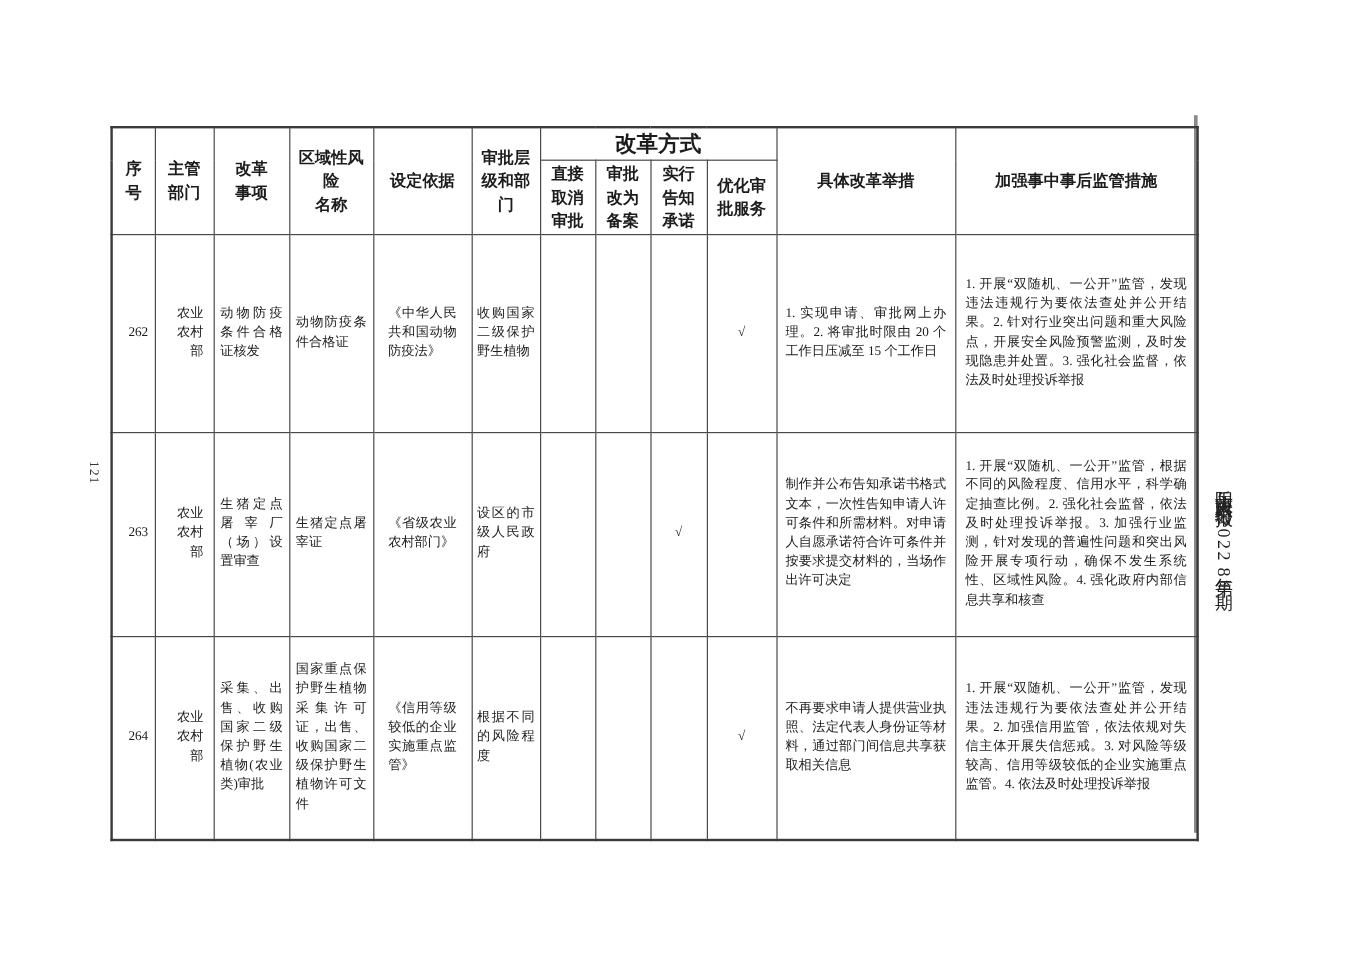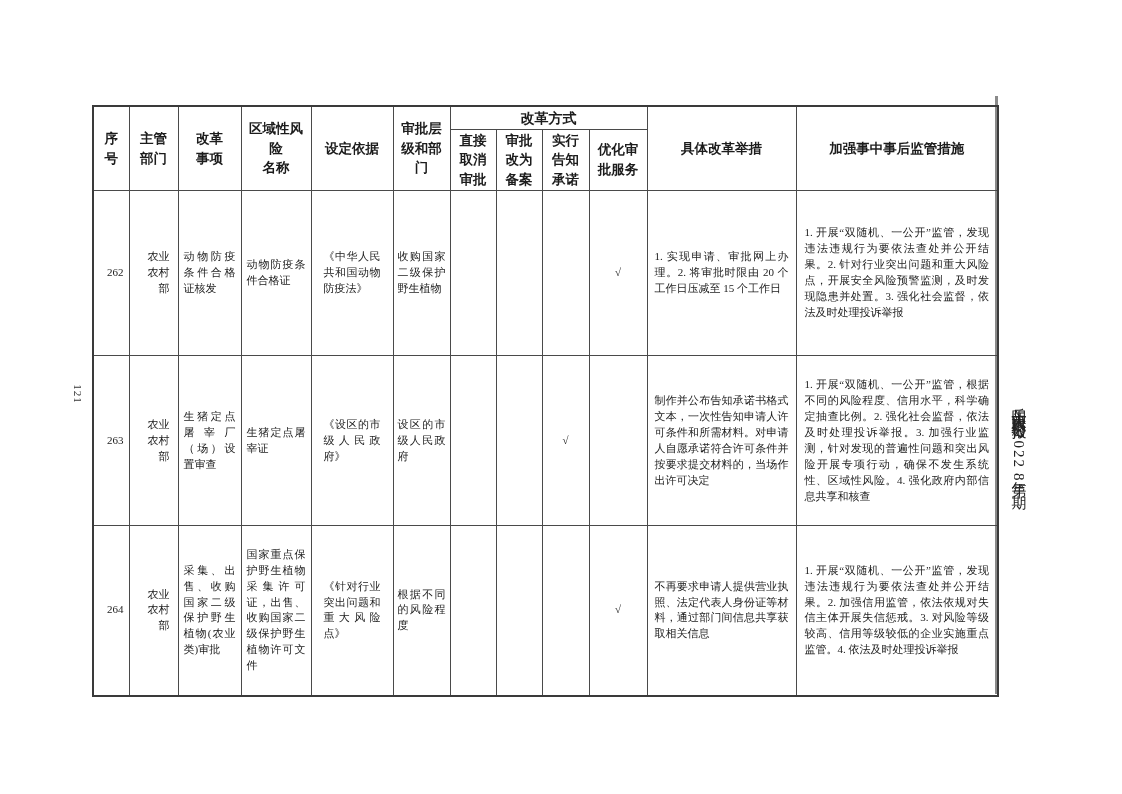--- a/index.html
+++ b/index.html
@@ -29,21 +29,21 @@
   }
   .permits th {
     font-family: "Liberation Sans", "DejaVu Sans", sans-serif;
     font-weight: bold;
     font-size: 13.5px;
     line-height: 1.45;
     text-align: center;
     white-space: pre-line;
     padding: 1px 2px;
   }
-  .permits .group-row th.group { font-size: 14px; padding: 0; }
+  .permits .group-row th.group { font-size: 18px; padding: 0; }
   .permits td {
     font-size: 11px;
     line-height: 1.45;
     padding: 2px 5px;
   }
   .c-no        { text-align: right; }
   .c-dept      { text-align: right; padding: 2px 8px !important; }
   .c-item      { text-align: justify; padding: 2px 5px !important; }
   .c-license   { text-align: justify; padding: 2px 5px !important; }
   .c-basis     { text-align: justify; padding: 2px 12px !important; }
@@ -155,35 +155,35 @@
         <td class="c-check"></td>
         <td class="c-check">√</td>
         <td class="c-measures">1. 实现申请、审批网上办理。2. 将审批时限由 20 个工作日压减至 15 个工作日</td>
         <td class="c-superv">1. 开展“双随机、一公开”监管，发现违法违规行为要依法查处并公开结果。2. 针对行业突出问题和重大风险点，开展安全风险预警监测，及时发现隐患并处置。3. 强化社会监督，依法及时处理投诉举报</td>
       </tr>
       <tr style="height:170px;">
         <td class="c-no">263</td>
         <td class="c-dept">农业农村部</td>
         <td class="c-item">生猪定点屠宰厂（场）设置审查</td>
         <td class="c-license">生猪定点屠宰证</td>
-        <td class="c-basis">《设区的市级人民政府》</td>
+        <td class="c-basis">《省级农业农村部门》</td>
         <td class="c-level">设区的市级人民政府</td>
         <td class="c-check"></td>
         <td class="c-check"></td>
         <td class="c-check">√</td>
         <td class="c-check"></td>
         <td class="c-measures">制作并公布告知承诺书格式文本，一次性告知申请人许可条件和所需材料。对申请人自愿承诺符合许可条件并按要求提交材料的，当场作出许可决定</td>
         <td class="c-superv">1. 开展“双随机、一公开”监管，根据不同的风险程度、信用水平，科学确定抽查比例。2. 强化社会监督，依法及时处理投诉举报。3. 加强行业监测，针对发现的普遍性问题和突出风险开展专项行动，确保不发生系统性、区域性风险。4. 强化政府内部信息共享和核查</td>
       </tr>
       <tr style="height:170px;">
         <td class="c-no">264</td>
         <td class="c-dept">农业农村部</td>
         <td class="c-item">采集、出售、收购国家二级保护野生植物(农业类)审批</td>
         <td class="c-license">国家重点保护野生植物采集许可证，出售、收购国家二级保护野生植物许可文件</td>
-        <td class="c-basis">《针对行业突出问题和重大风险点》</td>
+        <td class="c-basis">《信用等级较低的企业实施重点监管》</td>
         <td class="c-level">根据不同的风险程度</td>
         <td class="c-check"></td>
         <td class="c-check"></td>
         <td class="c-check"></td>
         <td class="c-check">√</td>
         <td class="c-measures">不再要求申请人提供营业执照、法定代表人身份证等材料，通过部门间信息共享获取相关信息</td>
         <td class="c-superv">1. 开展“双随机、一公开”监管，发现违法违规行为要依法查处并公开结果。2. 加强信用监管，依法依规对失信主体开展失信惩戒。3. 对风险等级较高、信用等级较低的企业实施重点监管。4. 依法及时处理投诉举报</td>
       </tr>
     </tbody>
   </table>

